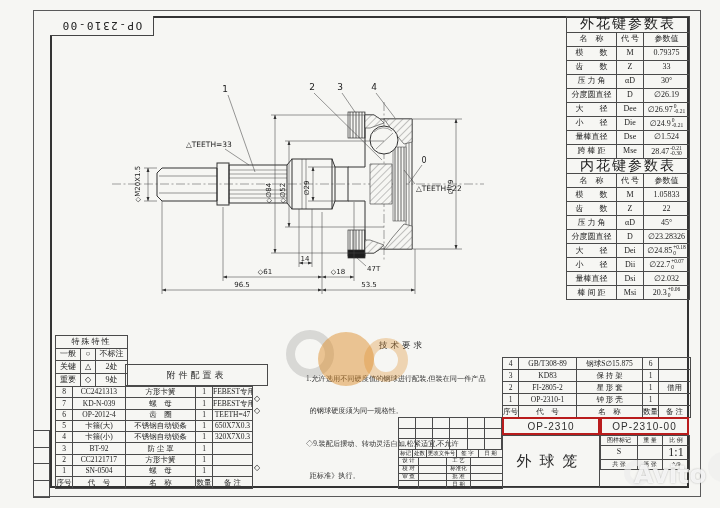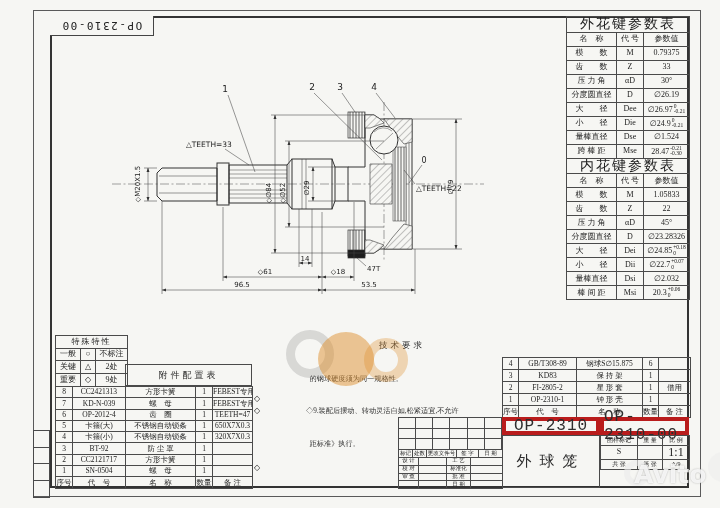--- a/index.html
+++ b/index.html
@@ -11,26 +11,26 @@
 .corner{left:50px;top:16px;width:104px;height:20px;border-right:1px solid #444;border-bottom:1px solid #444;display:flex;align-items:center;justify-content:center;background:#f6f6f3}
 .corner span{transform:rotate(180deg);font-size:11px;letter-spacing:1.5px;font-family:"DejaVu Sans Mono",monospace;color:#222}
 table{border-collapse:collapse;table-layout:fixed;background:transparent}
 td{border:1px solid #4a4a4a;font-size:8px;line-height:1.05;text-align:center;padding:0;overflow:hidden;white-space:nowrap;color:#222}
 .sp td{height:14px}
 .sp .tt{height:15px;font-size:14px;letter-spacing:2px}
 .tol{display:inline-block;vertical-align:-2px;margin-left:1px}
 .tol i{display:block;font-style:normal;font-size:5.5px;line-height:5.5px;text-align:left}
 .spc td{height:12.7px}
 .acct td{height:11.3px;font-size:7.5px}
-.acc-title{left:125px;top:364px;width:127px;height:22px;border:1px solid #4a4a4a;display:flex;align-items:center;justify-content:center;font-size:9px;letter-spacing:3px}
+.acc-title{left:125px;top:364px;width:143px;height:22px;border:1px solid #4a4a4a;display:flex;align-items:center;justify-content:center;font-size:9px;letter-spacing:3px}
 .dm{position:absolute;font-size:8px;color:#222}
 .tech{left:306px;top:318px;width:200px;font-size:7.2px;line-height:10.8px;white-space:pre}
 .tech .tt2{text-align:center;width:140px;margin-left:26px;font-size:8.5px;letter-spacing:3px;margin-bottom:2px}
 .parts td{height:12px;font-size:7.5px}
-.codecell{border:4px solid #b91c1c;display:flex;align-items:center;justify-content:center;font-family:Liberation Mono, monospace;font-size:16px;letter-spacing:1px}
+.codecell{border:2px solid #b91c1c;display:flex;align-items:center;justify-content:center;font-family:Liberation Sans, sans-serif;font-size:10px;letter-spacing:1px}
 .namecell{left:502px;top:435px;width:98px;height:53px;border:1px solid #4a4a4a;display:flex;align-items:center;justify-content:center;font-size:15px;letter-spacing:8px}
 .stamp td{font-size:6px}
 .rev td{font-size:5.5px}
 .wm-ring{border-radius:50%;pointer-events:none}
 .wm-avito{left:624px;top:450px;width:120px;height:52px;pointer-events:none}
 .wm-avito span{position:absolute;left:10px;top:10px;font-family:"DejaVu Sans",sans-serif;font-size:25px;font-weight:bold;color:rgba(255,255,255,.82);text-shadow:0 0 2px rgba(125,125,125,.55)}
 svg text{font-family:"DejaVu Sans",sans-serif;fill:#222}
 </style>
 </head>
 <body>
@@ -357,20 +357,21 @@
           <td>备 注</td>
         </tr>
   </tbody>
     </table>
   <div class="abs dm" style="left:254px;top:394px">◇</div>
   <div class="abs dm" style="left:254px;top:406px">◇</div>
   <div class="abs dm" style="left:254px;top:463px">◇</div>
 
   <div class="abs tech">
     <div class="tt2">技术要求</div>
+    <div>1.允许选用不同硬度值的钢球进行配装,但装在同一件产品</div>
     <div>  的钢球硬度须为同一规格性。</div>
     <div>◇9.装配后摆动、转动灵活自如,松紧适宜,不允许</div>
     <div>  距标准》执行。</div>
     
   </div>
 
   <table class="abs parts" style="left:502px;top:357px;width:188px">
     <colgroup>
         <col style="width:16px">
         <col style="width:58px">

